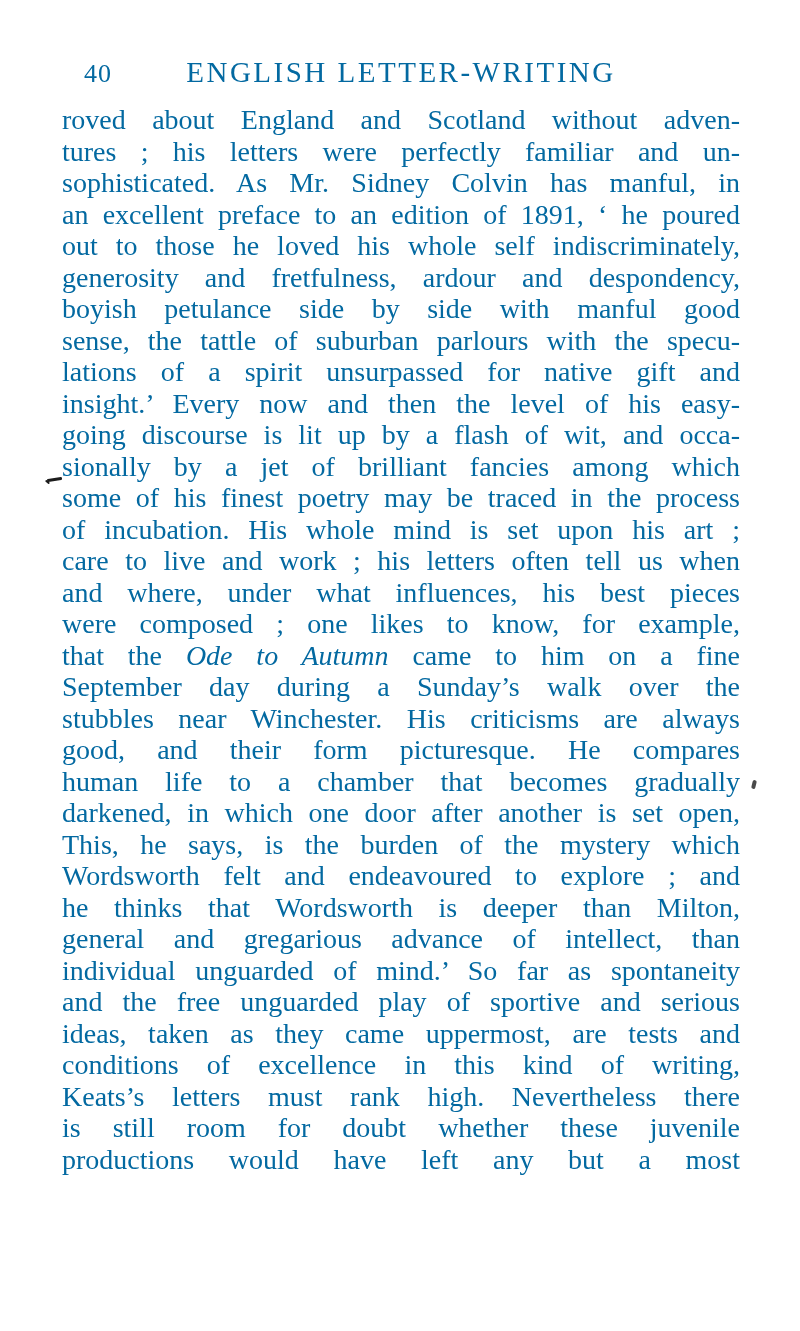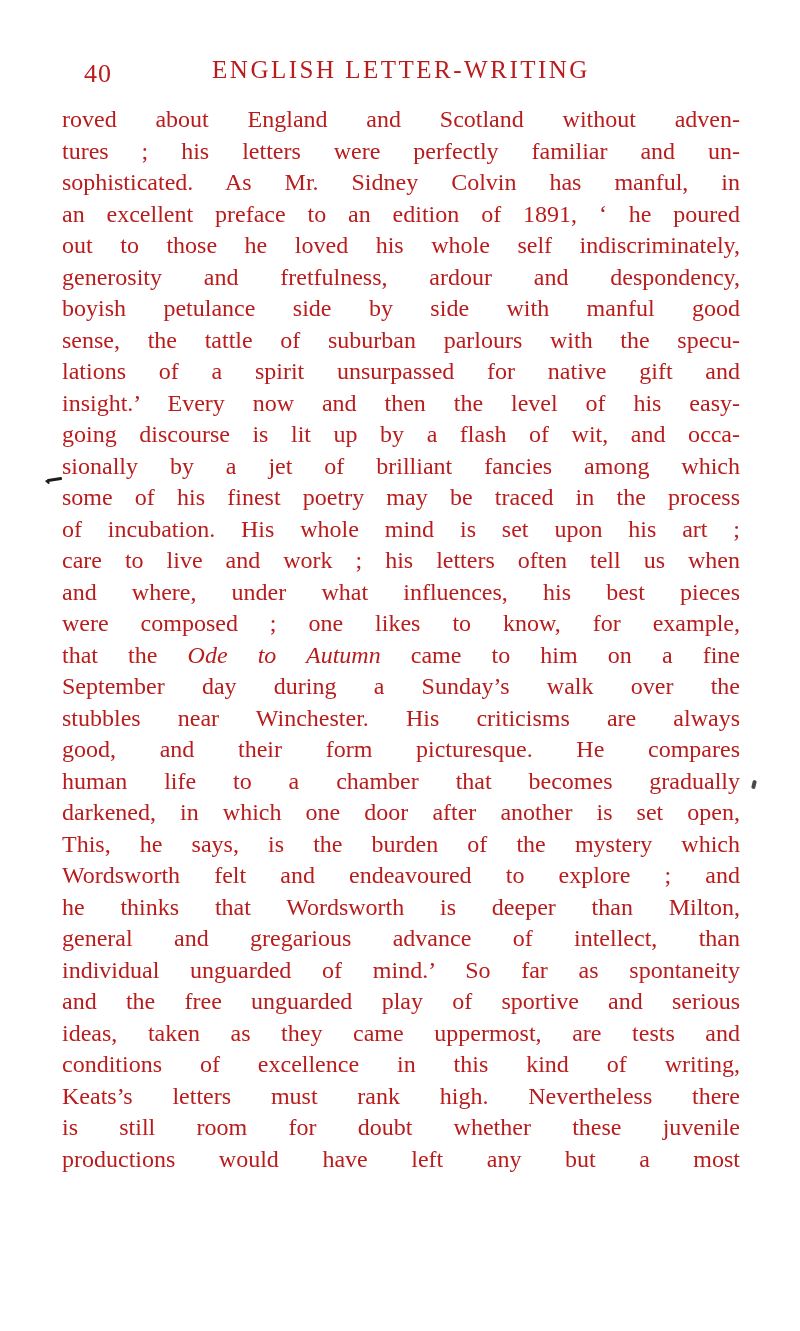--- a/index.html
+++ b/index.html
@@ -7,21 +7,21 @@
     padding: 0;
     background: #ffffff;
   }
   .page {
     position: relative;
     width: 800px;
     height: 1331px;
     background: #fefefee8;
     background-color: #ffffff;
     font-family: "Liberation Serif", "DejaVu Serif", serif;
-    color: #b91c1c;
+    color: #0369a1;
     overflow: hidden;
   }
   
   .header {
     position: absolute;
     top: 56px;
     left: 62px;
     width: 678px;
     height: 34px;
   }
@@ -31,31 +31,31 @@
     top: 3px;
     font-size: 26px;
     letter-spacing: 1px;
   }
   .running-title {
     position: absolute;
     left: 0;
     right: 0;
     top: 0;
     text-align: center;
-    font-size: 25px;
+    font-size: 29px;
     letter-spacing: 2.5px;
     font-weight: normal;
   }
   
   .text-block {
     position: absolute;
     top: 104px;
     left: 62px;
     width: 678px;
-    font-size: 24px;
+    font-size: 28px;
     line-height: 31.5px;
   }
   .line {
     height: 31.5px;
     text-align: justify;
     text-align-last: justify;
     white-space: normal;
   }
   .line i {
     font-style: italic;

